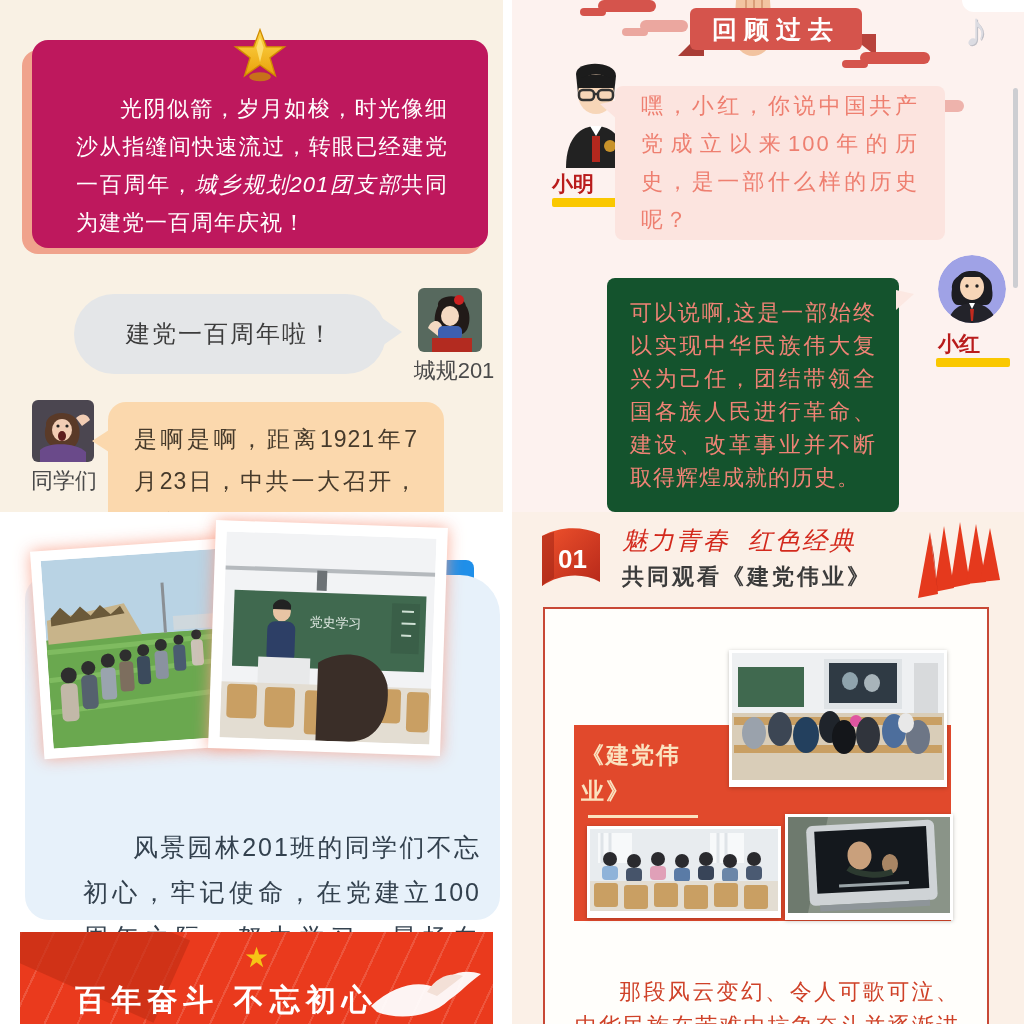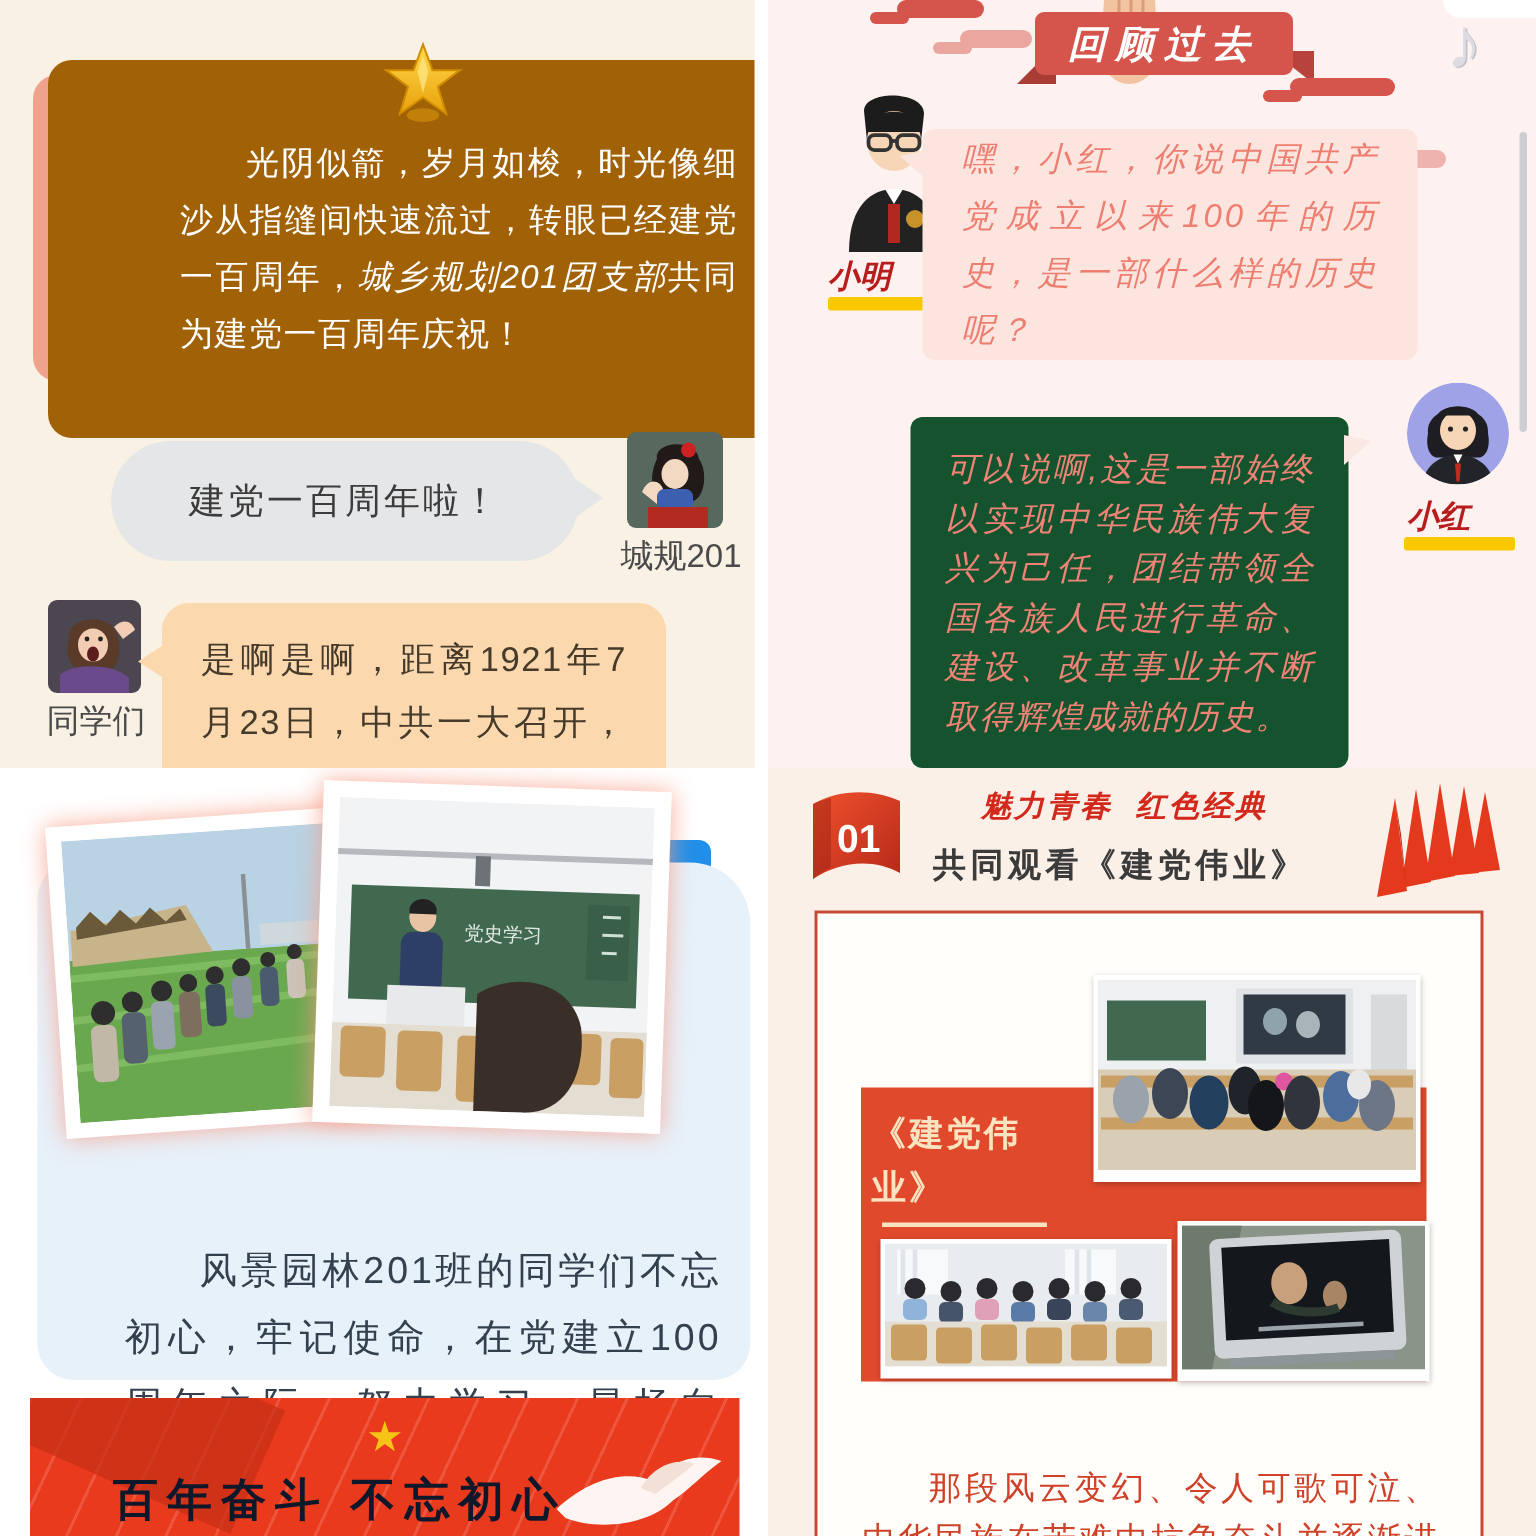--- a/index.html
+++ b/index.html
@@ -4,40 +4,40 @@
 <style>
   html,body{margin:0;padding:0;background:#fff;}
   #stage{position:relative;width:1024px;height:1024px;overflow:hidden;
          font-family:"Liberation Sans","DejaVu Sans",sans-serif;background:#fff;}
   .abs{position:absolute;}
   .quad{position:absolute;overflow:hidden;}
 
   
   #q-tl{left:0;top:0;width:503px;height:512px;background:#f9f1e4;}
   .intro-shadow{left:22px;top:50px;width:460px;height:204px;background:#f0a38c;border-radius:16px;}
-  .intro-card{left:32px;top:40px;width:456px;height:252px;background:#a16207;border-radius:16px;padding-left:44px;}
+  .intro-card{left:32px;top:40px;width:456px;height:208px;background:#be185d;border-radius:16px;}
   .intro-star{left:50%;top:-14px;transform:translateX(-50%);width:58px;height:58px;}
   .intro-text{margin:50px 40px 0 44px;color:#fff;font-size:22px;line-height:38px;
               letter-spacing:1px;text-align:justify;text-indent:2em;word-break:break-all;}
   .intro-text .it{font-style:italic;}
   .bubble{position:absolute;box-sizing:border-box;}
   .b-gray{left:74px;top:294px;width:312px;height:80px;background:#e4e6e8;border-radius:40px;
           display:flex;align-items:center;justify-content:center;color:#3c3c3c;font-size:24px;letter-spacing:2px;text-align:center;}
   .b-gray .tail{position:absolute;right:-16px;top:24px;width:0;height:0;
         border-top:14px solid transparent;border-bottom:14px solid transparent;border-left:20px solid #e4e6e8;}
   .b-orange{left:108px;top:402px;width:336px;height:150px;background:#fbd8ad;border-radius:18px;
             padding:16px 26px;color:#463a2b;font-size:23px;line-height:42px;letter-spacing:1px;
             text-align:justify;word-break:break-all;}
   .b-orange .tail{position:absolute;left:-16px;top:26px;width:0;height:0;
         border-top:13px solid transparent;border-bottom:13px solid transparent;border-right:20px solid #fbd8ad;}
   .sq-avatar{position:absolute;border-radius:6px;overflow:hidden;}
   .chat-label{position:absolute;color:#4a4a4a;font-size:22px;text-align:center;}
 
   
-  #q-tr{left:512px;top:0;width:512px;height:512px;background:#fdf2ef;font-style:italic;}
+  #q-tr{left:512px;top:0;width:512px;height:512px;background:#fdf2ef;}
   .cloud{position:absolute;height:12px;border-radius:8px;}
   .cloud::before{content:"";position:absolute;left:-18px;top:8px;width:26px;height:8px;
                  border-radius:6px;background:inherit;}
   .ribbon{left:178px;top:8px;width:172px;height:42px;background:#d5544c;border-radius:6px;
           display:flex;align-items:center;justify-content:center;color:#fff;font-weight:bold;
           font-size:25px;letter-spacing:7px;z-index:3;}
   .ribbon-fold-l{left:166px;top:30px;width:26px;height:26px;background:#a93d36;
                  clip-path:polygon(0 100%,100% 0,100% 100%);z-index:2;}
   .ribbon-fold-r{left:336px;top:34px;width:28px;height:22px;background:#b8433c;
                  clip-path:polygon(0 0,100% 0,100% 100%);z-index:2;}
@@ -69,29 +69,29 @@
   .photo svg{display:block;}
   .ph-field{left:37px;top:32px;padding:10px;transform:rotate(-4deg);}
   .ph-class{left:212px;top:12px;padding:11px;transform:rotate(2deg);}
   .red-banner{left:20px;top:420px;width:473px;height:92px;background:#ea3a1d;overflow:hidden;}
   .red-banner .rays{position:absolute;inset:0;
       background:repeating-linear-gradient(115deg,rgba(255,255,255,.14) 0 2px,transparent 2px 30px);}
   .red-banner .flagfold{position:absolute;left:-30px;top:-34px;width:190px;height:90px;background:#c52f15;
       transform:rotate(24deg);opacity:.7;}
   .banner-star{position:absolute;left:50%;top:12px;transform:translateX(-50%);
       color:#f6c416;font-size:28px;line-height:28px;}
-  .banner-title{position:absolute;left:0;right:60px;top:48px;text-align:center;color:#0f172a;
+  .banner-title{position:absolute;left:0;right:60px;top:48px;text-align:center;color:#ffffff;
       font-size:30px;font-weight:bold;letter-spacing:6px;}
   .dove{position:absolute;right:6px;bottom:-8px;width:120px;height:66px;opacity:.95;}
 
   
   #q-br{left:512px;top:512px;width:512px;height:512px;background:#fbf0e7;}
   .flag01{left:26px;top:12px;width:66px;height:70px;}
-  .sec-title{left:110px;top:12px;color:#d3291d;font-size:20px;font-weight:bold;font-style:italic;
-             letter-spacing:2px;white-space:pre;margin-left:32px;}
+  .sec-title{left:110px;top:12px;color:#d3291d;font-size:25px;font-weight:normal;font-style:italic;
+             letter-spacing:2px;white-space:pre;}
   .sec-sub{left:110px;top:50px;color:#3b3b3b;font-size:22px;letter-spacing:3px;font-weight:bold;}
   .pennants{right:24px;top:10px;width:92px;height:76px;}
   .white-card{left:31px;top:95px;width:442px;height:420px;background:#fffefb;
               border:2px solid #c84836;overflow:hidden;}
   .red-block{position:absolute;left:29px;top:116px;width:377px;height:196px;background:#e1492c;}
   .movie-label{position:absolute;left:36px;top:128px;width:118px;text-align:left;color:#fbe3c0;
                font-size:23px;font-weight:bold;letter-spacing:2px;line-height:36px;}
   .movie-divider{position:absolute;left:43px;top:206px;width:110px;height:3px;background:#fbe3c0;}
   .card-photo{position:absolute;background:#fff;padding:3px;box-shadow:0 1px 4px rgba(0,0,0,.25);}
   .cp-rear{left:184px;top:41px;}

